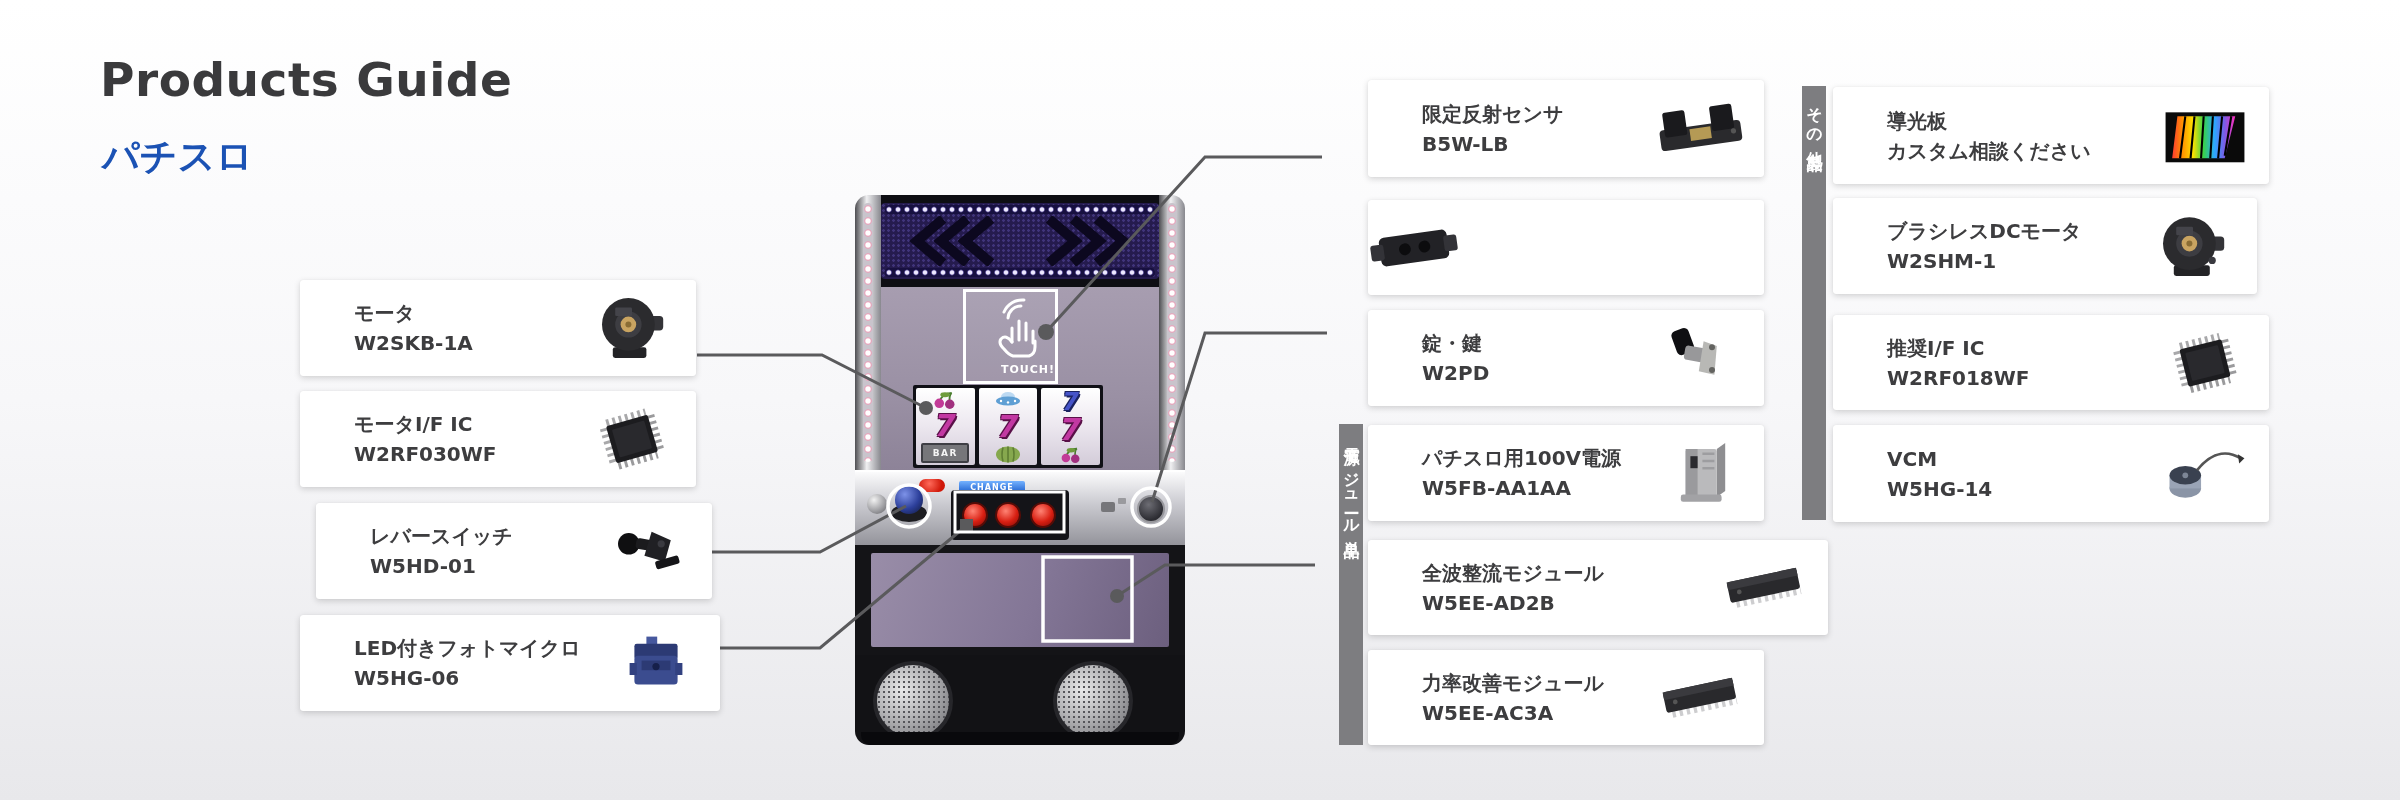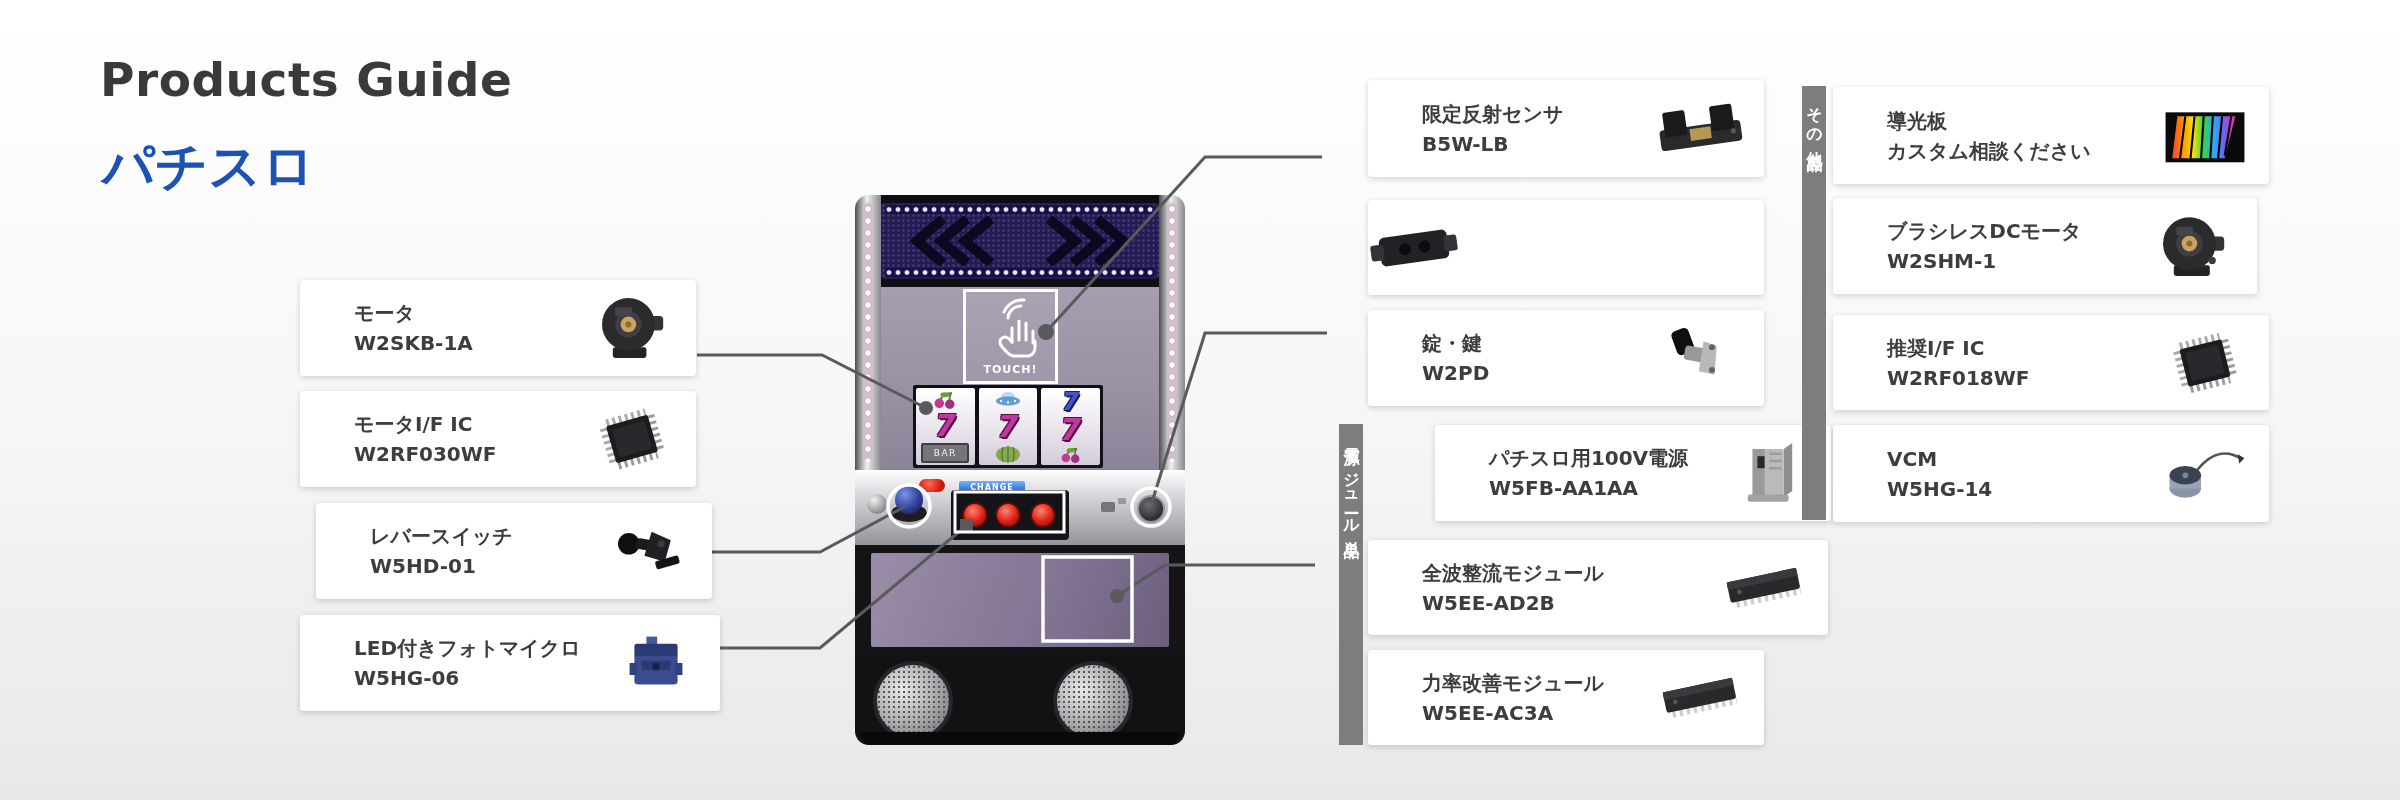--- a/index.html
+++ b/index.html
@@ -3,21 +3,21 @@
 <meta charset="utf-8">
 <style>
   html,body{margin:0;padding:0;background:#dcdcdf;}
   .stage{
     position:relative;width:2400px;height:800px;overflow:hidden;
     background:linear-gradient(180deg,#ffffff 0%,#f7f7f9 50%,#e8e8eb 100%);
     font-family:"DejaVu Sans","Liberation Sans",sans-serif;
   }
   
   .title{position:absolute;left:100px;top:52px;font-size:47px;font-weight:800;color:#3a3a3c;letter-spacing:.5px;}
-  .subtitle{position:absolute;left:102px;top:132px;font-size:52px;font-weight:800;color:#1b52b4;}
+  .subtitle{position:absolute;left:102px;top:132px;font-size:37px;font-weight:800;color:#1b52b4;}
   
   .card{position:absolute;background:#ffffff;border-radius:3px;
         box-shadow:0 2px 6px rgba(0,0,0,.16),0 0 1px rgba(0,0,0,.1);
         display:flex;align-items:center;}
   .card-text{flex:1;padding:14px 10px 14px 30px;}
   .p-name,.p-model{font-size:20px;font-weight:700;color:#3d3d3f;line-height:1.5;margin-left:24px;}
   .card-img{width:92px;height:72px;margin-right:18px;flex:0 0 auto;display:flex;align-items:center;justify-content:center;}
   .card-img svg{width:100%;height:100%;}
   
   .vbar{position:absolute;background:#7d7d80;color:#fff;
@@ -38,32 +38,32 @@
   .m-screen{position:absolute;left:0;top:92px;width:330px;height:183px;background:#0e0e13;}
   .m-screen-inner{position:absolute;left:26px;top:0;width:278px;height:183px;
                   background:linear-gradient(180deg,#a79db0 0%,#9a90a4 60%,#8d8398 100%);}
   .pillar{position:absolute;top:0;width:26px;height:275px;background:linear-gradient(90deg,#4e4e52,#f0f0f2 45%,#88888e);}
   .pillar.left{left:0;border-radius:14px 0 0 0;}
   .pillar.right{right:0;border-radius:0 14px 0 0;}
   .pillar-led{position:absolute;left:8px;top:8px;width:10px;bottom:8px;border-radius:5px;background:#c9c4cc;
               background-image:radial-gradient(circle at 5px 6px,#ffffff 2.1px,rgba(255,140,175,.6) 3.3px,transparent 4.3px);
               background-size:10px 12px;}
   .touch-panel{position:absolute;left:82px;top:2px;width:95px;height:95px;border:3px solid #fff;box-sizing:border-box;
-               background:rgba(255,255,255,.05);display:flex;flex-direction:column;align-items:center;justify-content:flex-end;}
+               background:rgba(255,255,255,.05);display:flex;flex-direction:column;align-items:flex-end;justify-content:flex-end;}
   .touch-panel svg{position:absolute;top:6px;left:12px;width:70px;height:62px;}
   .touch-label{color:#fff;font-size:11px;font-weight:700;letter-spacing:1px;margin-bottom:5px;}
   .reel-window{position:absolute;left:32px;top:98px;width:190px;height:83px;background:#101016;
                display:flex;gap:4px;padding:3px;box-sizing:border-box;border-radius:2px;}
   .reel{flex:1;background:linear-gradient(180deg,#ffffff,#ece7ef 50%,#d3ccd9);border-radius:2px;
         display:flex;flex-direction:column;align-items:center;justify-content:space-between;padding:2px 0;overflow:hidden;}
   .sym7{font-size:30px;line-height:30px;font-weight:800;font-style:italic;color:#c238a2;
         text-shadow:1.5px 1.5px 0 #591048,-1px -1px 0 #591048,1px -1px 0 #591048,-1px 1px 0 #591048;}
   .sym7.blue{color:#4553c8;text-shadow:1.5px 1.5px 0 #1a2260,-1px -1px 0 #1a2260,1px -1px 0 #1a2260,-1px 1px 0 #1a2260;}
   .sym-bar{width:44px;height:16px;background:#76767a;border:2px solid #3e3e44;border-radius:2px;
-           color:#f4f4f4;font-size:9px;font-weight:400;letter-spacing:1.5px;display:flex;align-items:center;justify-content:center;}
+           color:#f4f4f4;font-size:9px;font-weight:700;letter-spacing:1.5px;display:flex;align-items:center;justify-content:center;}
   .m-panel{position:absolute;left:0;top:275px;width:330px;height:75px;
            background:linear-gradient(180deg,#fbfbfc 0%,#c9c9cf 45%,#94949b 100%);border-top:2px solid #fff;box-sizing:border-box;}
   .chrome-dot{position:absolute;left:12px;top:22px;width:20px;height:20px;border-radius:50%;
               background:radial-gradient(circle at 35% 30%,#f2f2f2,#9b9b9f 60%,#5f5f63);}
   .lever-base{position:absolute;left:36px;top:32px;width:36px;height:18px;border-radius:50%;background:#1d1d21;}
   .lever-ball{position:absolute;left:40px;top:14px;width:28px;height:28px;border-radius:50%;
               background:radial-gradient(circle at 35% 30%,#7d92e8,#2c3f9a 55%,#101838);}
   .max-btn{position:absolute;left:64px;top:7px;width:26px;height:13px;border-radius:7px;
            background:radial-gradient(circle at 40% 35%,#ff6a5a,#cf1708 70%);}
   .change-strip{position:absolute;left:104px;top:9px;width:66px;height:13px;border-radius:2px;
@@ -332,21 +332,21 @@
     <div class="card-img">
       <svg viewBox="0 0 60 60">
           <rect x="8" y="6" width="15" height="21" rx="4" fill="#0f0f12" transform="rotate(-20 15 16)"></rect>
           <rect x="17" y="21" width="22" height="12" rx="3" fill="#98989a" transform="rotate(10 28 27)"></rect>
           <path d="M33 16 l11 4 -2 24 -13 -3 z" fill="#b8b8b5"></path>
           <circle cx="40" cy="21" r="2.5" fill="#636360"></circle>
           <circle cx="40" cy="40" r="2.5" fill="#636360"></circle>
         </svg>
     </div>
   </div>
-  <div class="card" style="left:1435px;top:425px;width:396px;height:96px">
+  <div class="card" style="left:1368px;top:425px;width:396px;height:96px">
     <div class="card-text">
       <div class="p-name">パチスロ用100V電源</div>
       <div class="p-model">W5FB-AA1AA</div>
     </div>
     <div class="card-img">
       <svg viewBox="0 0 60 60">
           <path d="M44 10 l7 -5 v40 l-7 5 z" fill="#8e8e91"></path>
           <rect x="18" y="10" width="26" height="40" rx="2" fill="#bababc"></rect>
           <rect x="18" y="10" width="10" height="40" fill="#9a9a9d"></rect>
           <rect x="22" y="16" width="6" height="10" fill="#2a2a2e"></rect>

